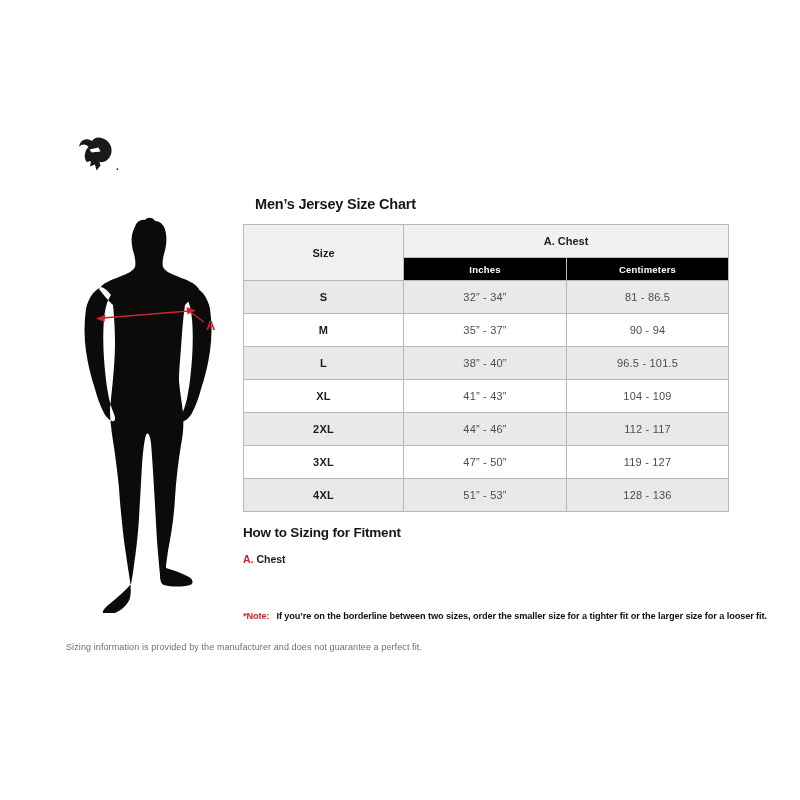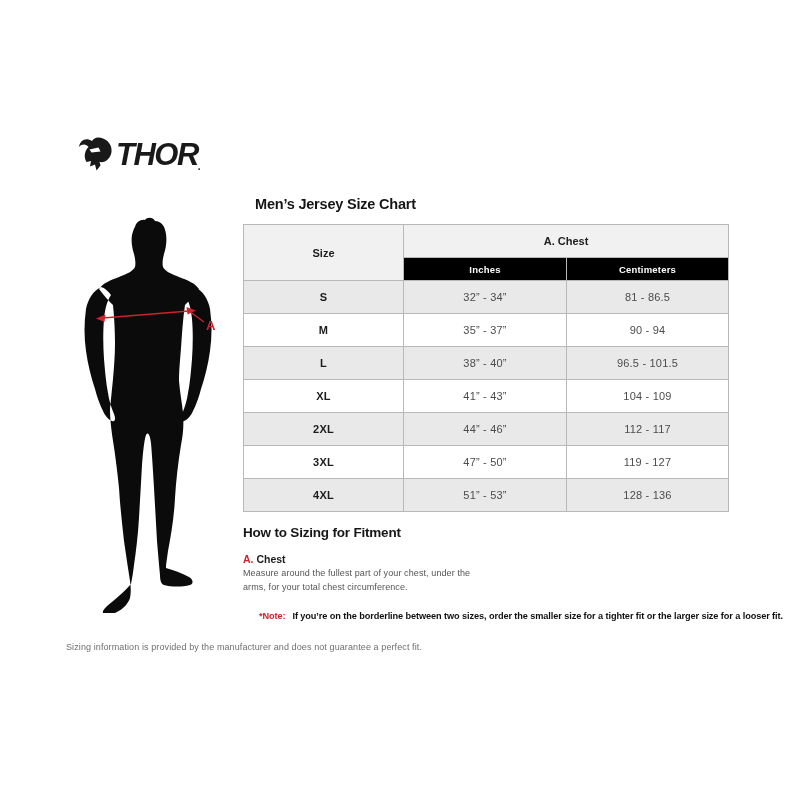--- a/index.html
+++ b/index.html
@@ -38,34 +38,33 @@
   .size-table tbody td{font-size:11px;color:#4c4c4c;letter-spacing:0.2px;}
   .size-table tbody td.size-cell{font-weight:bold;color:#1c1c1c;}
 
   .howto-title{position:absolute;left:243px;top:525px;font-size:13.5px;font-weight:bold;letter-spacing:-0.2px;color:#161616;}
 
   .measure-block{position:absolute;left:243px;top:553px;width:250px;}
   .measure-label{font-size:10.5px;font-weight:bold;color:#1c1c1c;}
   .measure-label .letter{color:var(--accent);}
   .measure-desc{margin-top:2px;font-size:9px;line-height:1.5;color:#555555;letter-spacing:0.1px;}
 
-  .note-line{position:absolute;left:243px;top:611px;font-size:9.2px;font-weight:bold;color:#111111;white-space:nowrap;letter-spacing:-0.1px;margin-left:16px;}
+  .note-line{position:absolute;left:243px;top:611px;font-size:9.2px;font-weight:bold;color:#111111;white-space:nowrap;letter-spacing:-0.1px;}
   .note-line .note-label{color:var(--accent);margin-right:7px;}
 
   .disclaimer{position:absolute;left:66px;top:641px;font-size:9px;color:#6f6f6f;line-height:1.55;letter-spacing:0.1px;}
 </style>
 </head>
 <body>
 
 <div class="logo">
   <svg class="glyph" viewBox="0 0 36 40">
     <path fill="#191919" d="M14,6 C8,2 2,5 1,12 C4,8.5 8.5,9 10.5,12 C6.5,16 5.5,22 8.5,27 L13,26 L12,31.5 L17,29.5 L18.5,35.5 L22.5,30.5 L21.5,27 C27.5,28 32.5,23.5 33.5,17 C34.5,9 28,2.5 20,2.5 C17.5,2.5 15.5,4 14,6 Z"></path>
     <polygon fill="#ffffff" points="11.5,14.5 20.5,12.5 22.5,16.5 13.5,17.5"></polygon>
   </svg>
-  <span class="word">THOR</span>
   <span class="tm">.</span>
 </div>
 
 <div class="figure-wrap">
   <svg width="165" height="400" viewBox="0 0 165 400">
 
     <path fill="#0b0b0b" d="
       M70,14 C71,9 76,6 80,7 C82,4 88,4 90,8 C96,8 100,13 101,21
       C102,28 101,35 99,41 C98,45 97,50 98,54
       C100,58 106,61 114,64 C122,67 130,70 134,76
@@ -169,21 +168,20 @@
     </tbody>
 </table>
 
 <div class="howto-title">How to Sizing for Fitment</div>
 
 <div class="measure-block">
   <div class="measure-label">
     <span class="letter">A.</span>
     <span>Chest</span>
   </div>
-  <div class="measure-desc">Measure around the fullest part of your chest, under the arms, for your total chest circumference.</div>
 </div>
 
 <div class="note-line">
   <span class="note-label">*Note:</span><span>If you’re on the borderline between two sizes, order the smaller size for a tighter fit or the larger size for a looser fit.</span>
 </div>
 
 <div class="disclaimer">
   <div>Sizing information is provided by the manufacturer and does not guarantee a perfect fit.</div>
 </div>
 

